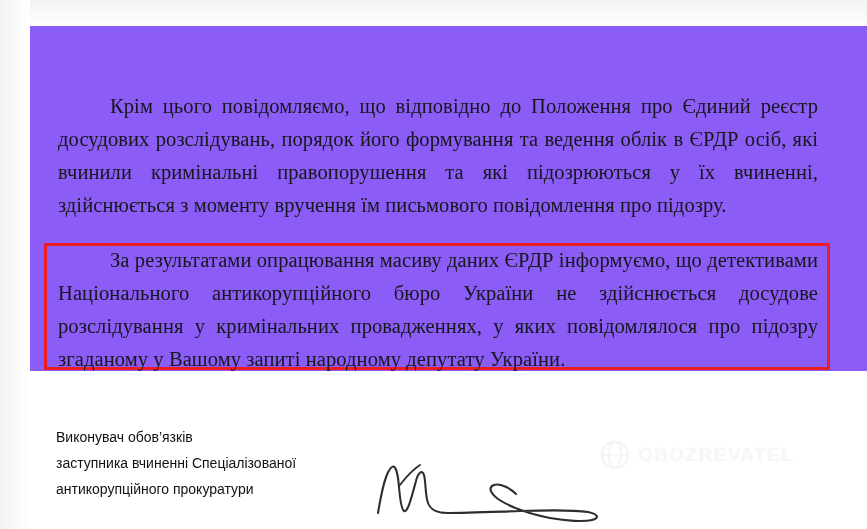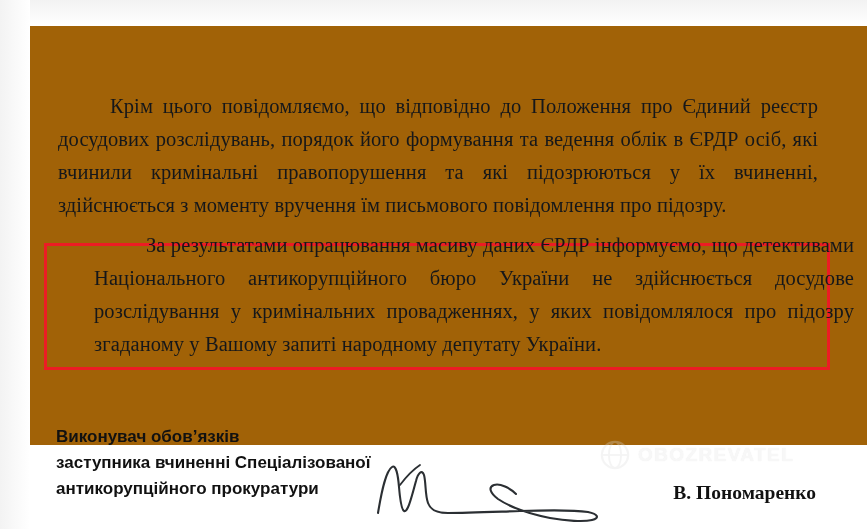--- a/index.html
+++ b/index.html
@@ -14,22 +14,22 @@
     font-family: "Liberation Serif", serif;
     color: #111111;
     position: relative;
   }
 
   .page {
     position: absolute;
     left: 0;
     top: 0;
     width: 867px;
-    height: 445px;
-    background: #a16207;
+    height: 371px;
+    background: #8b5cf6;
   }
 
   .doc-body {
     position: absolute;
     left: 58px;
     top: 90px;
     width: 760px;
   }
 
   .para {
@@ -56,40 +56,39 @@
     top: 243px;
     width: 786px;
     height: 127px;
     border: 3px solid #ec1c24;
     box-sizing: border-box;
   }
 
   .para-2-wrap {
     position: absolute;
     left: 58px;
-    top: 229px;
+    top: 244px;
     width: 760px;
-    margin-left: 36px;
   }
 
   .para-2 {
     margin: 0;
   }
 
   .signature-block {
     position: absolute;
     left: 56px;
     top: 424px;
     width: 760px;
   }
 
   .sig-left {
     font-family: "Liberation Sans", sans-serif;
-    font-weight: bold;
-    font-size: 17px;
+    font-weight: normal;
+    font-size: 14px;
     line-height: 26px;
     color: #111111;
     width: 430px;
   }
 
   .sig-name {
     position: absolute;
     right: 0px;
     top: 58px;
     font-family: "Liberation Serif", serif;
@@ -161,21 +160,20 @@
   <div class="para-2-wrap">
     <p class="para para-2"><span class="indent"></span><span>За результатами опрацювання масиву даних ЄРДР інформуємо, що детективами Національного антикорупційного бюро України не здійснюється досудове розслідування у кримінальних провадженнях, у яких повідомлялося про підозру згаданому у Вашому запиті народному депутату України.</span></p>
   </div>
 
   <div class="signature-block">
     <div class="sig-left">
       <div>Виконувач обов’язків</div>
       <div>заступника вчиненні Спеціалізованої</div>
       <div>антикорупційного прокуратури</div>
     </div>
-    <div class="sig-name">В. Пономаренко</div>
   </div>
 
   <svg class="sig-scribble" viewBox="0 0 280 70" xmlns="http://www.w3.org/2000/svg">
     <path d="M8,58 C12,34 16,16 22,12 C26,9 28,20 29,32 C30,44 31,54 34,56 C38,58 42,40 46,26 C48,18 52,14 54,20 C56,27 55,40 58,48 C61,56 68,58 78,58 C96,58 120,57 150,56 C180,55 205,55 218,57 C228,59 230,63 222,65 C214,67 196,66 180,63 C160,59 140,52 128,44 C120,38 118,32 124,30 C130,28 140,33 146,39" fill="none" stroke="#2b2f33" stroke-width="2.1" stroke-linecap="round" stroke-linejoin="round"></path>
     <path d="M30,30 C36,22 44,14 50,10" fill="none" stroke="#2b2f33" stroke-width="1.8" stroke-linecap="round"></path>
   </svg>
 
   <div class="watermark">
     <svg class="wm-icon" viewBox="0 0 32 32" xmlns="http://www.w3.org/2000/svg">
       <circle cx="16" cy="16" r="14" fill="none" stroke="#dcdcdc" stroke-width="2.4"></circle>

